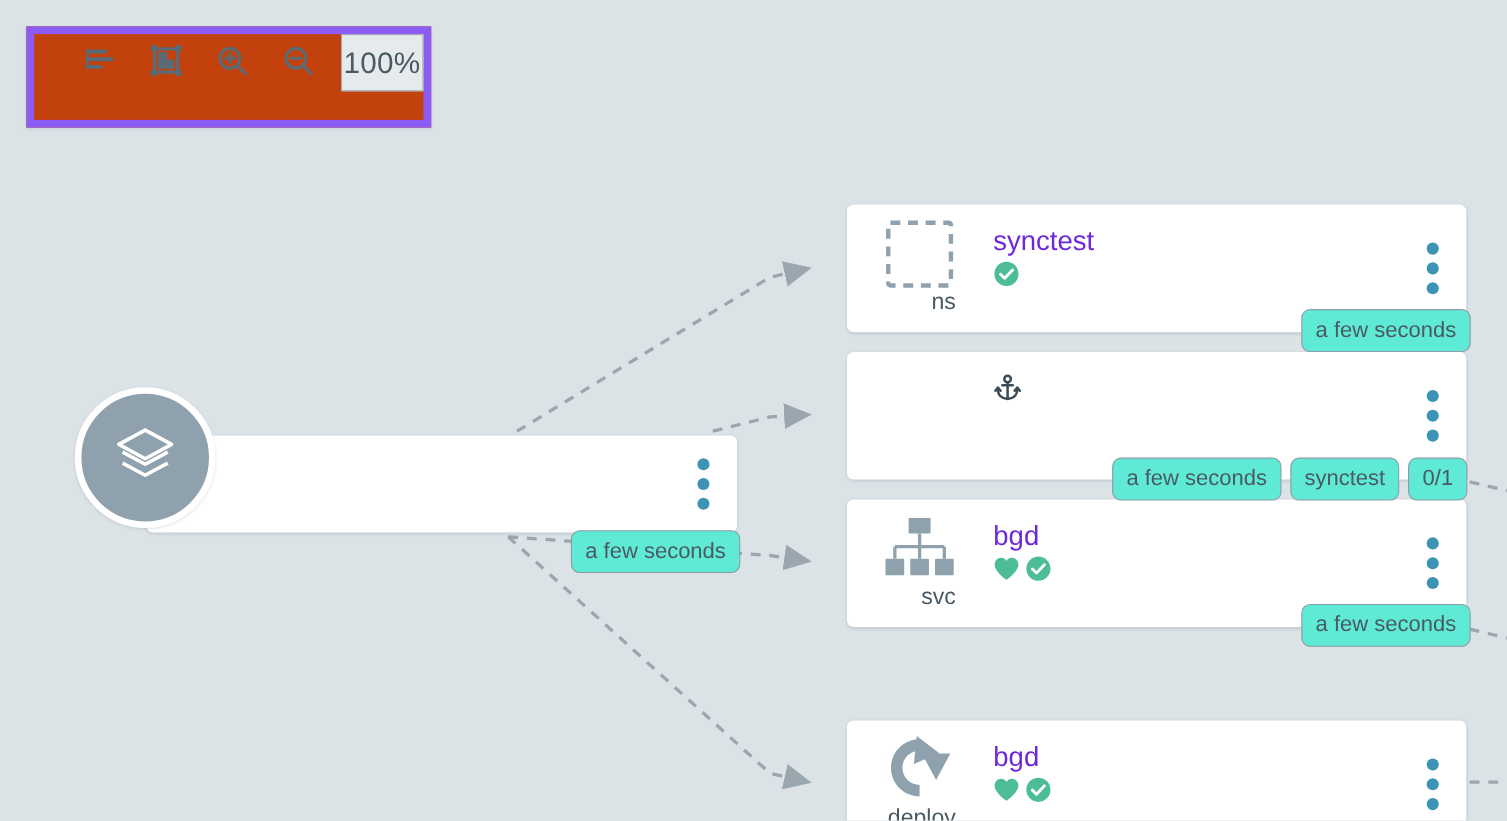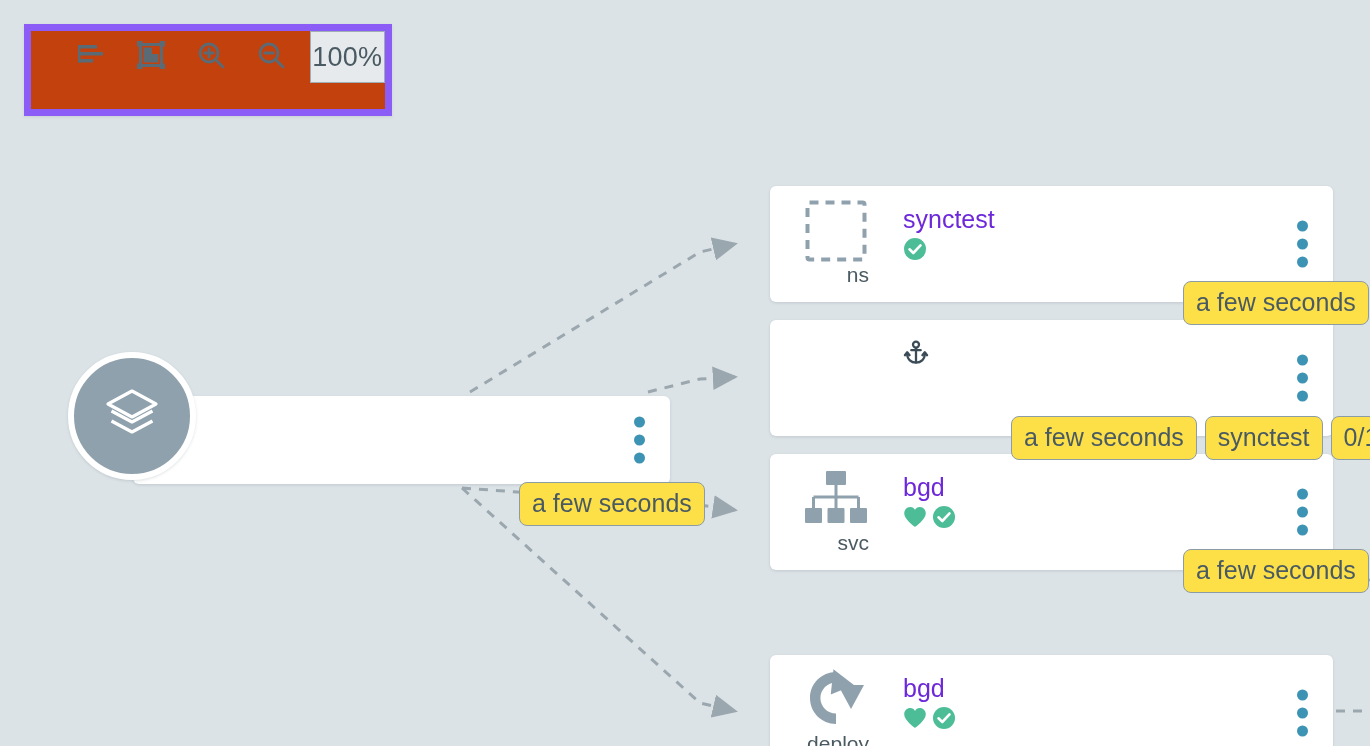--- a/index.html
+++ b/index.html
@@ -181,25 +181,25 @@
 
   
   .badge-row {
     position: absolute;
     display: flex;
     gap: 8px;
     align-items: center;
     z-index: 5;
   }
   .badge {
-    background: #fde047;
+    background: #5eead4;
     border: 1px solid #8c9ca5;
     border-radius: 8px;
     color: #4a5a63;
-    font-size: 25px;
+    font-size: 20px;
     line-height: 1;
     padding: 8px 12px 9px;
     white-space: nowrap;
     box-sizing: border-box;
   }
 </style>
 </head>
 <body>
 
 <div id="canvas">

